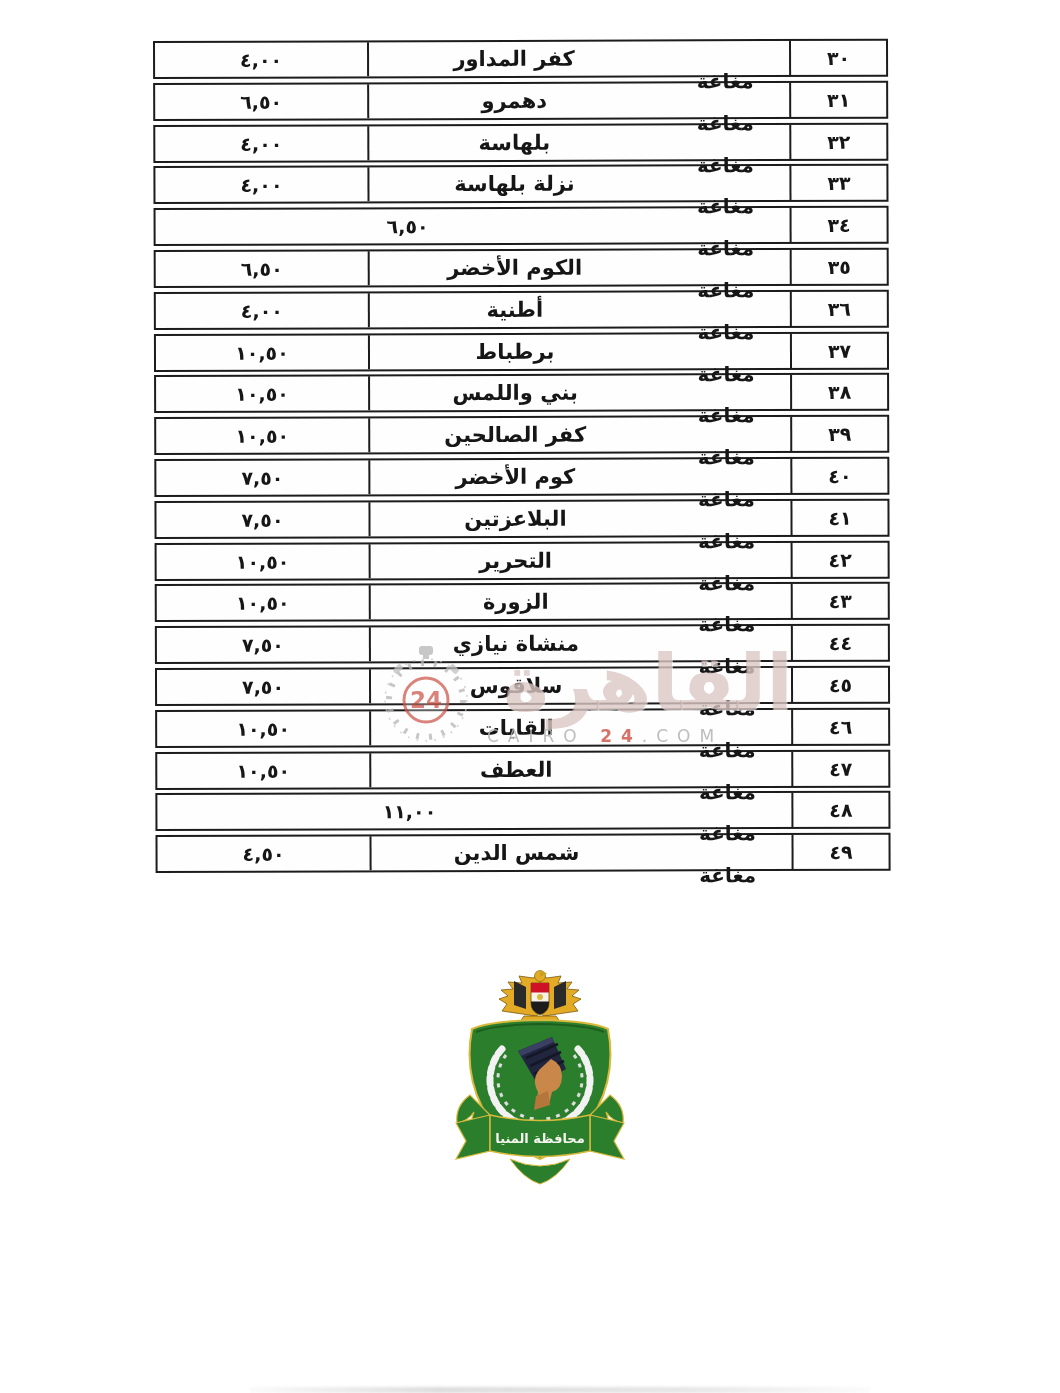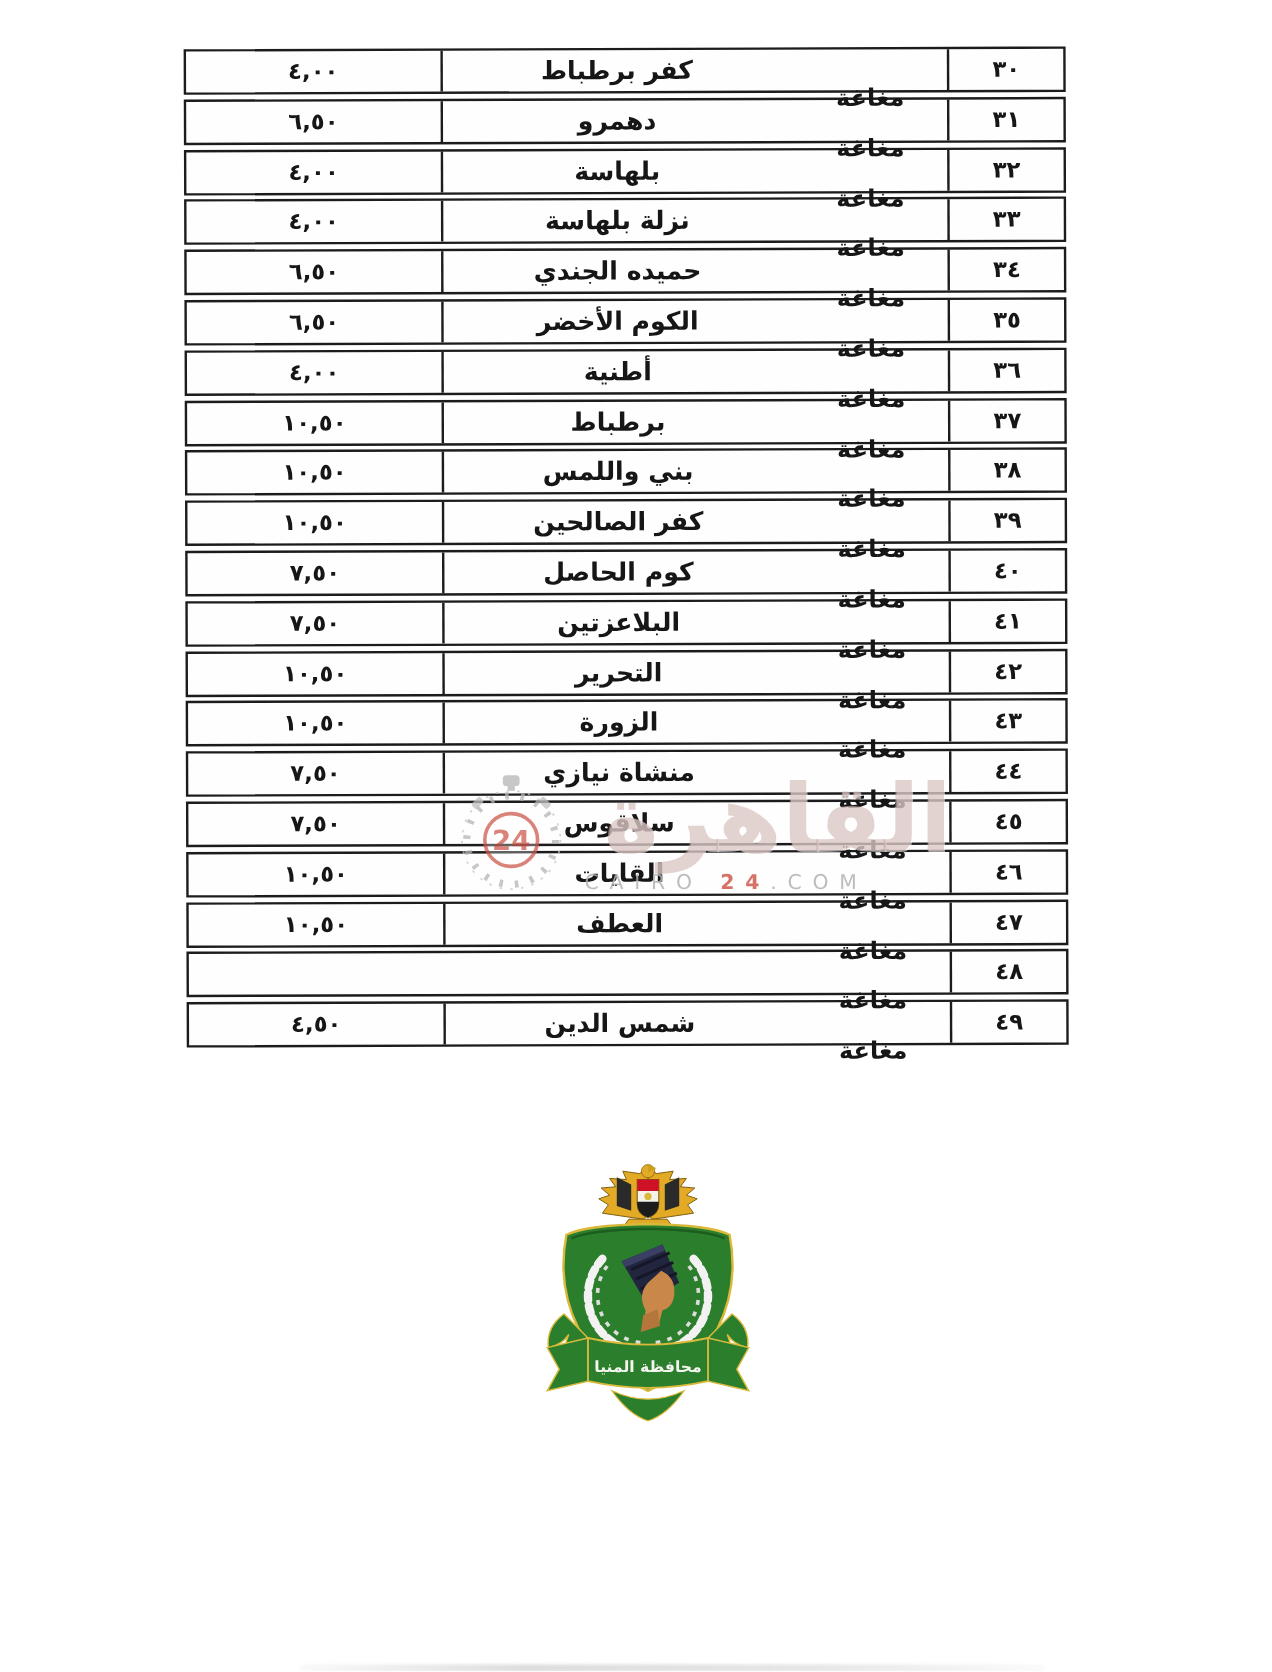--- a/index.html
+++ b/index.html
@@ -112,21 +112,21 @@
 <body>
 
 <div class="page">
 
   <div class="price-table">
 
     <div>
       <div class="trow">
         <div class="cell c-no">٣٠</div>
         <div class="cell c-dist">مغاغة</div>
-        <div class="cell c-vill">كفر برطباط</div>
+        <div class="cell c-vill">كفر المداور</div>
         <div class="cell c-val">٤,٠٠</div>
       </div>
 
       <div class="trow">
         <div class="cell c-no">٣١</div>
         <div class="cell c-dist">مغاغة</div>
         <div class="cell c-vill">دهمرو</div>
         <div class="cell c-val">٦,٥٠</div>
       </div>
 
@@ -140,21 +140,20 @@
       <div class="trow">
         <div class="cell c-no">٣٣</div>
         <div class="cell c-dist">مغاغة</div>
         <div class="cell c-vill">نزلة بلهاسة</div>
         <div class="cell c-val">٤,٠٠</div>
       </div>
 
       <div class="trow">
         <div class="cell c-no">٣٤</div>
         <div class="cell c-dist">مغاغة</div>
-        <div class="cell c-vill">حميده الجندي</div>
         <div class="cell c-val">٦,٥٠</div>
       </div>
 
       <div class="trow">
         <div class="cell c-no">٣٥</div>
         <div class="cell c-dist">مغاغة</div>
         <div class="cell c-vill">الكوم الأخضر</div>
         <div class="cell c-val">٦,٥٠</div>
       </div>
 
@@ -182,21 +181,21 @@
       <div class="trow">
         <div class="cell c-no">٣٩</div>
         <div class="cell c-dist">مغاغة</div>
         <div class="cell c-vill">كفر الصالحين</div>
         <div class="cell c-val">١٠,٥٠</div>
       </div>
 
       <div class="trow">
         <div class="cell c-no">٤٠</div>
         <div class="cell c-dist">مغاغة</div>
-        <div class="cell c-vill">كوم الحاصل</div>
+        <div class="cell c-vill">كوم الأخضر</div>
         <div class="cell c-val">٧,٥٠</div>
       </div>
 
       <div class="trow">
         <div class="cell c-no">٤١</div>
         <div class="cell c-dist">مغاغة</div>
         <div class="cell c-vill">البلاعزتين</div>
         <div class="cell c-val">٧,٥٠</div>
       </div>
 
@@ -238,20 +237,21 @@
       <div class="trow">
         <div class="cell c-no">٤٧</div>
         <div class="cell c-dist">مغاغة</div>
         <div class="cell c-vill">العطف</div>
         <div class="cell c-val">١٠,٥٠</div>
       </div>
 
       <div class="trow">
         <div class="cell c-no">٤٨</div>
         <div class="cell c-dist">مغاغة</div>
+        <div class="cell c-val">١١,٠٠</div>
       </div>
 
       <div class="trow">
         <div class="cell c-no">٤٩</div>
         <div class="cell c-dist">مغاغة</div>
         <div class="cell c-vill">شمس الدين</div>
         <div class="cell c-val">٤,٥٠</div>
       </div>
     </div>
   </div>

